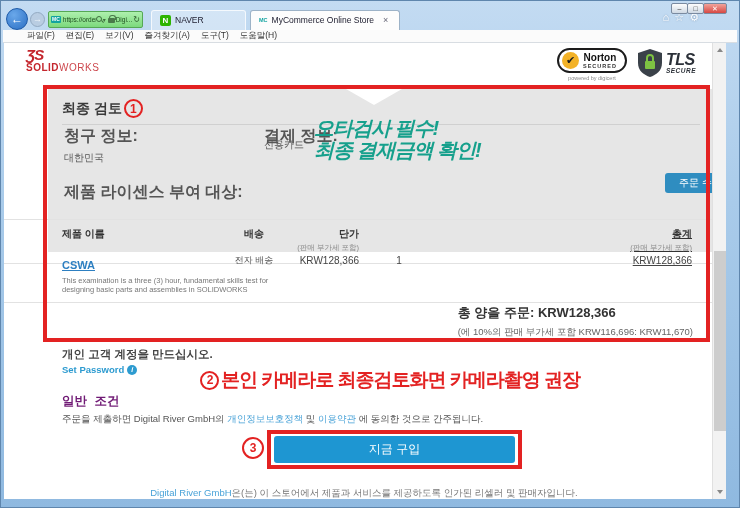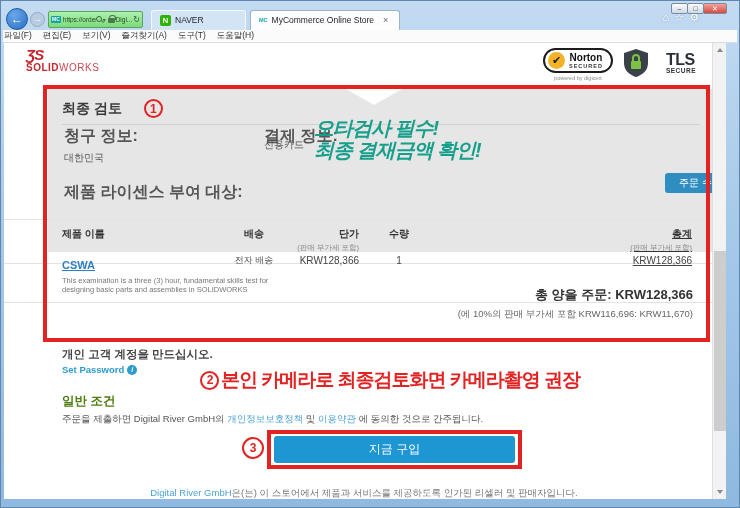--- a/index.html
+++ b/index.html
@@ -44,52 +44,52 @@
   .tab-ico-naver { width:11px; height:11px; background:#2db400; color:#fff; font-size:8px; font-weight:bold;
                    line-height:11px; text-align:center; border-radius:2px; flex:none; }
   .tab-ico-mc { font-size:5.5px; font-weight:bold; color:#12a3a0; flex:none; }
   .tab-label { font-size:8.5px; color:#223; margin-left:4px; white-space:nowrap; }
   .tab-close { font-size:9px; color:#667; margin-left:6px; border:1px solid transparent; padding:0 2px; }
 
   .chrome-icons { position:absolute; right:0; top:3px; display:flex; gap:5px; }
   .chrome-icons span { font-size:11px; color:#fdfeff; text-shadow:0 0 2px rgba(30,60,100,.4); }
 
   .menubar { position:absolute; top:29px; left:2px; right:2px; height:13px; background:#fbfbfb;
-             border-bottom:1px solid #d8dde2; display:flex; align-items:center; padding-left:1px; z-index:5; }
+             border-bottom:1px solid #d8dde2; display:flex; align-items:center; padding-left:24px; z-index:5; }
   .menu-item { font-size:8.5px; color:#333; margin-right:11px; }
 
   
   .viewport { position:absolute; top:42px; left:3px; right:13px; bottom:8px; background:#fff; overflow:hidden; }
   .page { position:absolute; inset:0 14px 0 0; background:#fff; }
 
   .site-header { position:absolute; top:0; left:0; right:0; height:46px; background:#fff; }
   .logo { position:absolute; left:22px; top:3px; color:#c4262d; }
   .sw-mark { font-size:15px; font-weight:bold; font-style:italic; letter-spacing:-1px; }
   .sw-name { font-size:10px; letter-spacing:.5px; margin-top:-1px; }
   .sw-name b { font-weight:bold; } .sw-name span { font-weight:normal; opacity:.85; }
   .badges { position:absolute; right:16px; top:5px; display:flex; gap:10px; align-items:flex-start; }
   .norton-wrap { text-align:center; }
   .norton { display:flex; align-items:center; border:2px solid #1c1c1c; border-radius:14px;
             padding:2px 8px 2px 3px; background:#fff; }
   .norton-check { width:17px; height:17px; border-radius:50%; background:#f3b227; color:#1c1c1c;
                   font-size:11px; line-height:17px; text-align:center; flex:none; }
   .norton-name { font-size:10px; font-weight:bold; color:#111; line-height:10px; margin-left:4px; }
   .norton-sub { font-size:5.5px; font-weight:bold; color:#333; letter-spacing:1px; margin-left:4px; }
   .norton-powered { font-size:5.5px; color:#888; margin-top:2px; }
-  .tls { display:flex; align-items:center; gap:17px; }
+  .tls { display:flex; align-items:center; gap:3px;font-style:italic; }
   .tls-txt { line-height:1; }
   .tls-name { font-size:16px; font-weight:900; color:#2b3038; letter-spacing:-.5px; }
   .tls-sub { font-size:6.5px; font-weight:bold; color:#2b3038; letter-spacing:.5px; }
 
   
   .review-panel { position:absolute; left:44px; top:46px; width:666px; height:163px; background:#e6e6e6; }
   .step-tri { position:absolute; left:342px; top:46px; width:0; height:0; z-index:2;
               border-left:28px solid transparent; border-right:28px solid transparent; border-top:16px solid #fff; }
   .rv-titlerow { position:absolute; left:14px; right:14px; top:10px; display:flex; align-items:center;
-                 gap:22px; padding-bottom:6px; border-bottom:1px solid #d0d0d0; }
+                 gap:2px; padding-bottom:6px; border-bottom:1px solid #d0d0d0; }
   .rv-title { font-size:14px; font-weight:bold; color:#3a3a3a; }
   .red-circle { width:19px; height:19px; border:2px solid #e32222; border-radius:50%; color:#e32222;
                 font-size:12px; font-weight:bold; display:flex; align-items:center; justify-content:center; flex:none; }
   .rv-label { font-size:16px; font-weight:bold; color:#555; }
   .rv-value { font-size:10px; color:#555; }
   .pos-billing-l { position:absolute; left:16px; top:37px; }
   .pos-billing-v { position:absolute; left:16px; top:62px; }
   .pos-payment-l { position:absolute; left:216px; top:37px; }
   .pos-payment-v { position:absolute; left:216px; top:49px; }
   .pos-license { position:absolute; left:16px; top:93px; }
@@ -107,33 +107,33 @@
   .c-prod { width:150px; } .c-ship { width:40px; text-align:center;margin-left:22px; }
   .c-unit { width:85px; text-align:right; } .c-qty { width:80px; text-align:center; }
   .c-tot { flex:1; text-align:right;text-decoration:underline; }
   .th { font-size:10px; font-weight:bold; color:#333; }
   .th-sub { font-size:7.5px; color:#888; font-weight:normal; margin-top:2px; }
   .td { font-size:10px; color:#444; }
   .prod-link { font-size:11px; font-weight:bold; color:#2d7fc1; }
   .prod-desc { font-size:7.5px; color:#777; margin-top:3px; line-height:9px; width:215px; }
   .ship-txt { font-size:9px; color:#555; line-height:11px; }
 
-  .totals { position:absolute; right:19px; top:243px; text-align:right; }
+  .totals { position:absolute; right:19px; top:261px; }
   .grand { font-size:13px; font-weight:bold; color:#333; }
   .taxnote { font-size:9.5px; color:#666; margin-top:4px; }
 
   
   .acct-head { position:absolute; left:58px; top:304px; font-size:11.5px; font-weight:bold; color:#444; }
   .setpw { position:absolute; left:58px; top:321px; display:flex; align-items:center; gap:3px; }
   .setpw a { font-size:9.5px; font-weight:bold; color:#2d9bd0; text-decoration:none; }
   .info-i { width:10px; height:10px; border-radius:50%; background:#2d9bd0; color:#fff; font-size:7px;
             font-weight:bold; text-align:center; line-height:10px; font-style:italic; }
   .note-red2 { position:absolute; left:196px; top:324px; z-index:4; color:#e32222; font-size:19px;
                font-weight:800; letter-spacing:-1px; display:flex; align-items:center; gap:2px; }
-  .terms-head { position:absolute; left:58px; top:350px; font-size:12.5px; font-weight:bold; color:#4d7c0f; }
+  .terms-head { position:absolute; left:58px; top:350px; font-size:12.5px; font-weight:bold; color:#701a75;font-family:Liberation Mono, monospace; }
   .terms-line { position:absolute; left:58px; top:370px; font-size:9.5px; color:#555; }
   .terms-line a { color:#4aa3d8; text-decoration:none; }
   .btn-buy { position:absolute; left:270px; top:393px; width:241px; height:27px; background:#1e96d2;
              color:#fff; font-size:12px; border:none; border-radius:3px; z-index:3; }
   .circ3 { position:absolute; left:238px; top:394px; width:22px; height:22px; z-index:6; background:#fff; }
   .footer { position:absolute; left:0; right:0; top:444px; text-align:center; font-size:9.5px; color:#777;padding-left:12px; }
   .footer a { color:#4aa3d8; text-decoration:none; }
 
   
   .redbox { position:absolute; border:4px solid #e32222; z-index:5; pointer-events:none; }
@@ -251,21 +251,20 @@
       <div class="note-green">
         <div>오타검사 필수!</div>
         <div>최종 결재금액 확인!</div>
       </div>
 
       <div class="tbl-head">
         <div class="c-prod th">제품 이름</div>
         <div class="c-ship th">배송</div>
         <div class="c-unit th"><span>단가</span>
           <div class="th-sub">(판매 부가세 포함)</div></div>
-        <div class="c-qty th">수량</div>
         <div class="c-tot th"><span>총계</span>
           <div class="th-sub">(판매 부가세 포함)</div></div>
       </div>
       <div class="tbl-row">
         <div class="c-prod">
           <a class="prod-link" href="#">CSWA</a>
           <div class="prod-desc">This examination is a three (3) hour, fundamental skills test for designing basic parts and assemblies in SOLIDWORKS</div>
         </div>
         <div class="c-ship ship-txt">전자 배송</div>
         <div class="c-unit td">KRW128,366</div>

